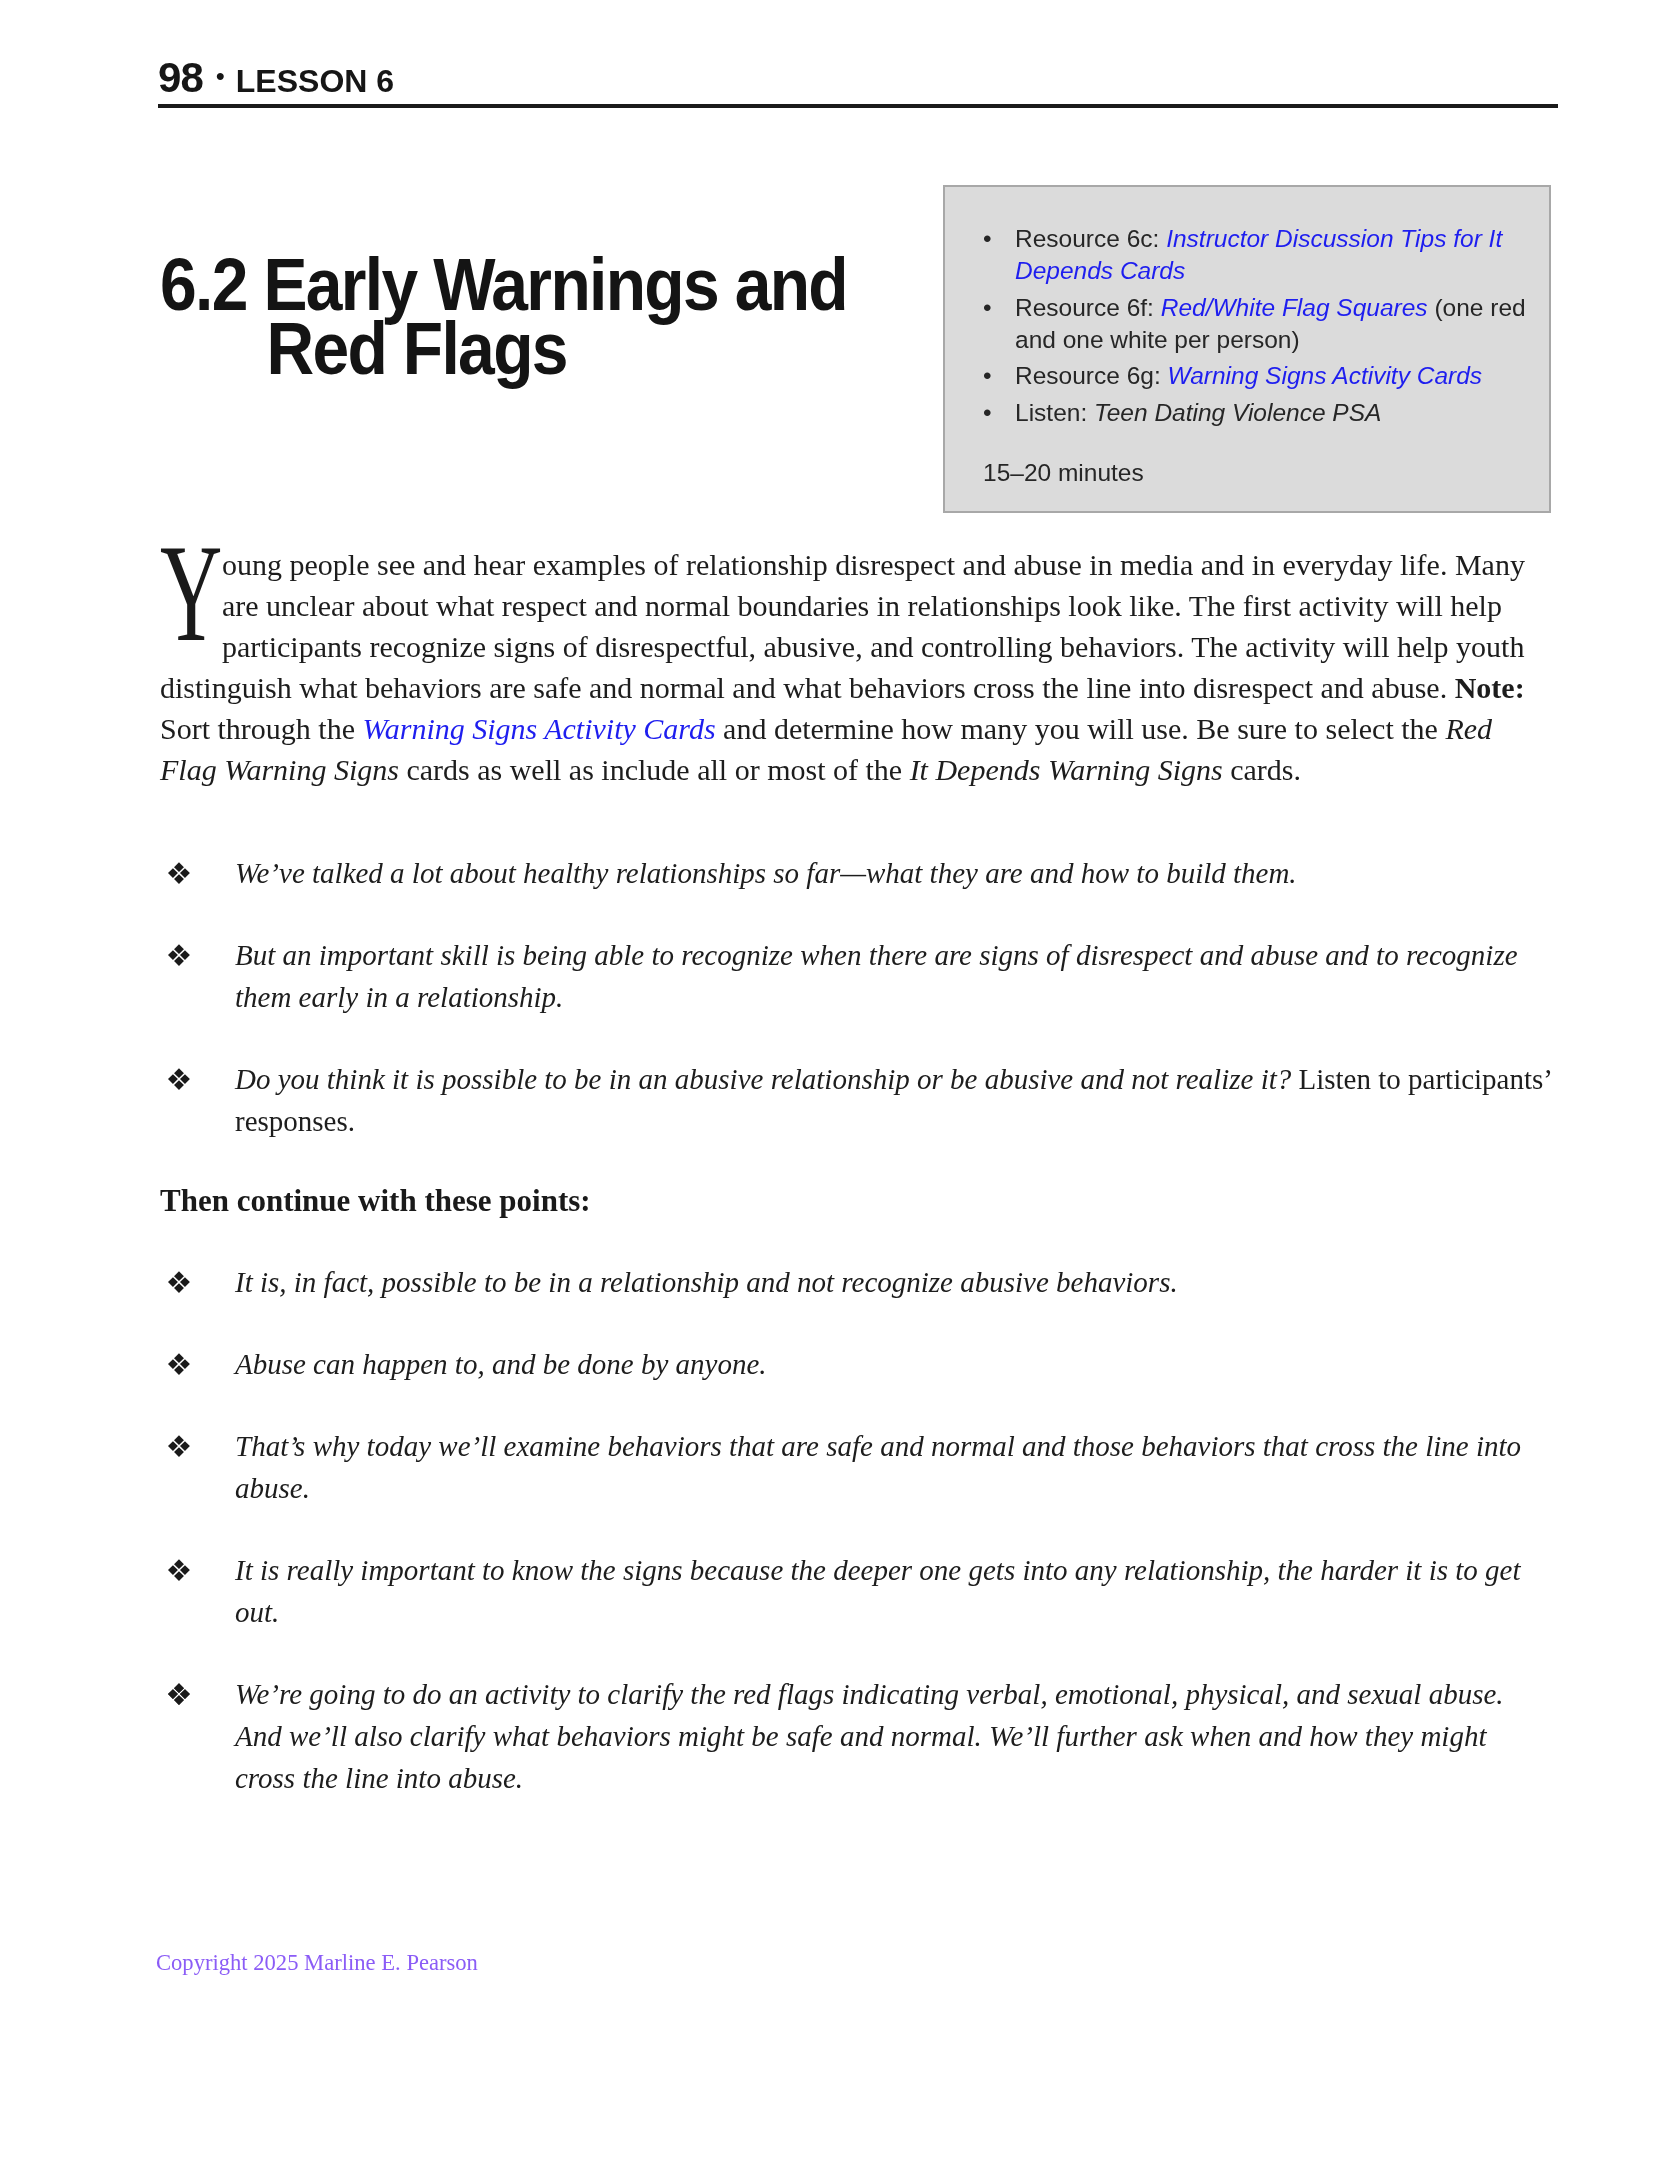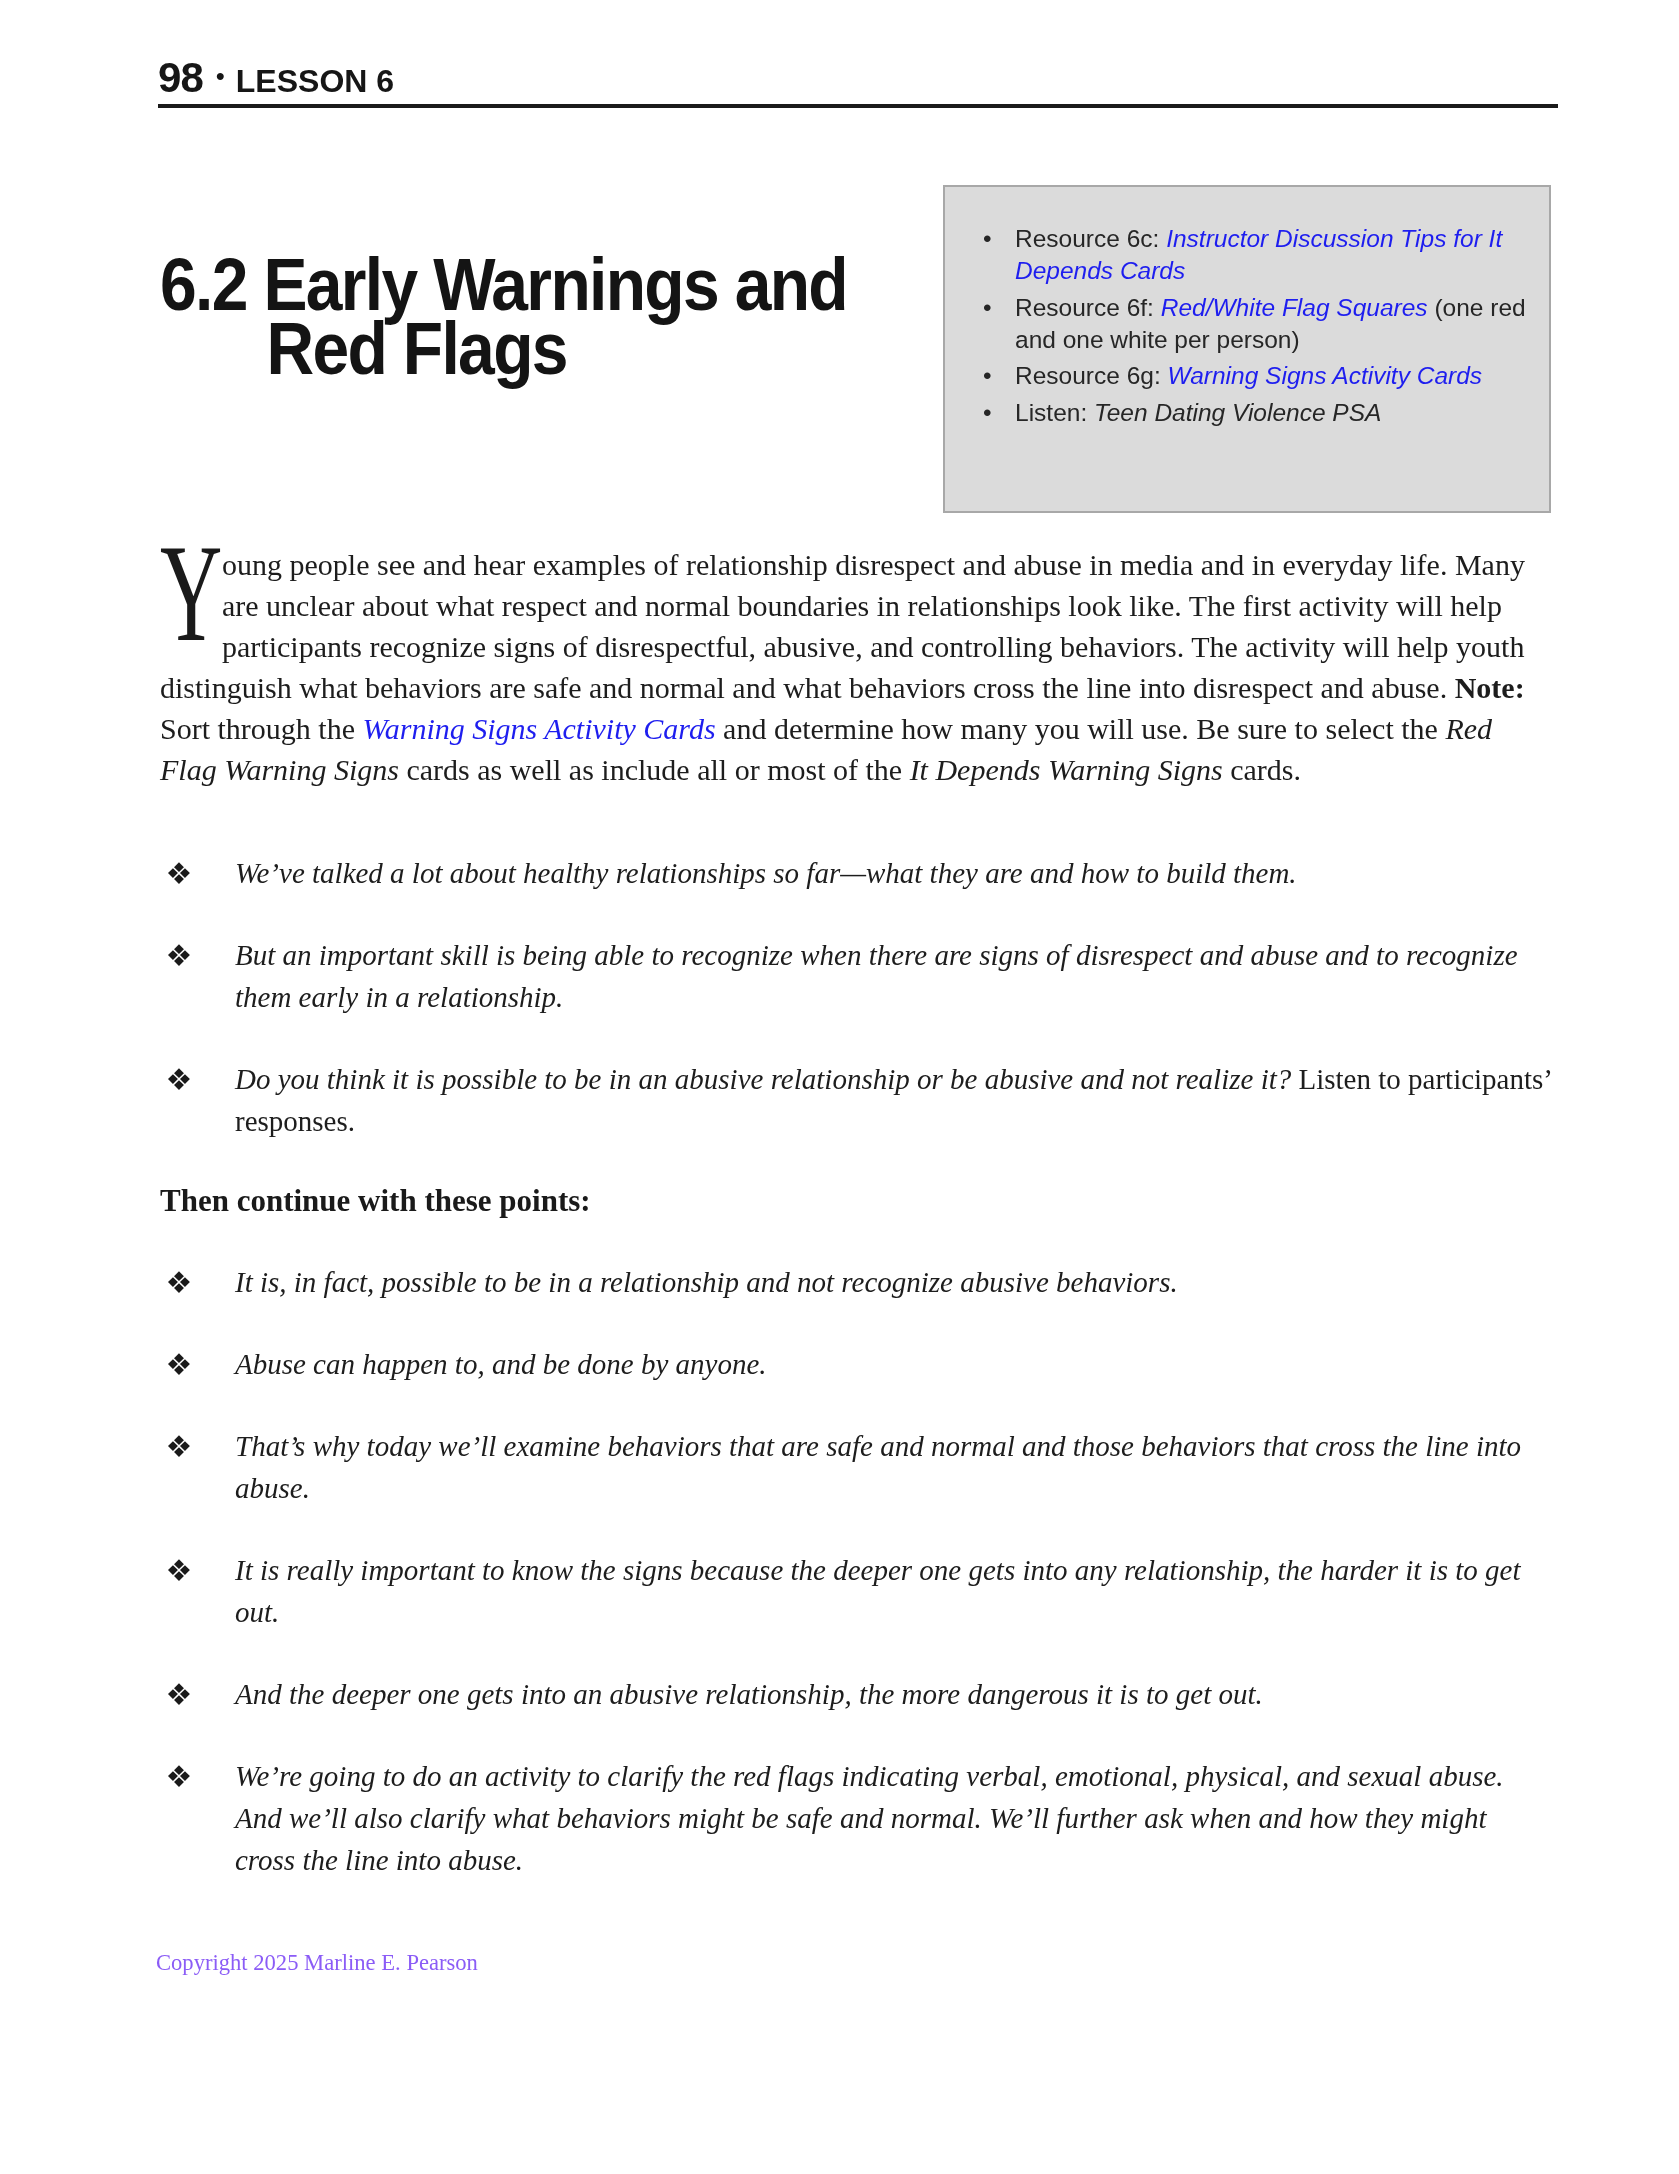--- a/index.html
+++ b/index.html
@@ -87,20 +87,21 @@
       <span class="rb-text"><span>Resource 6f: </span><span class="rb-link">Red/White Flag Squares</span><span class="rb-em"></span><span> (one red and one white per person)</span></span>
     </div>
     <div class="rb-item">
       <span class="rb-bullet">•</span>
       <span class="rb-text"><span>Resource 6g: </span><span class="rb-link">Warning Signs Activity Cards</span><span class="rb-em"></span><span></span></span>
     </div>
     <div class="rb-item">
       <span class="rb-bullet">•</span>
       <span class="rb-text"><span>Listen: </span><span class="rb-link"></span><span class="rb-em">Teen Dating Violence PSA</span><span></span></span>
     </div>
+    <div class="rb-duration">15–20 minutes</div>
   </div>
 
   <div class="flow">
 
     <p class="lead"><span class="dropcap">Y</span><span>oung people see and hear examples of relationship disrespect and abuse in media and in everyday life. Many are unclear about what respect and normal boundaries in relationships look like. The first activity will help participants recognize signs of disrespectful, abusive, and controlling behaviors. The activity will help youth distinguish what behaviors are safe and normal and what behaviors cross the line into disrespect and abuse. </span><span class="note">Note:</span><span> Sort through the </span><span class="link-it">Warning Signs Activity Cards</span><span> and determine how many you will use. Be sure to select the </span><span class="it">Red Flag Warning Signs</span><span> cards as well as include all or most of the </span><span class="it">It Depends Warning Signs</span><span> cards.</span></p>
 
 
     <ul class="points">
       <li class="point">
         <span class="pt-marker">❖</span><span class="pt-it">We’ve talked a lot about healthy relationships so far—what they are and how to build them.</span><span class="pt-roman"></span>
@@ -122,21 +123,21 @@
       <li class="point">
         <span class="pt-marker">❖</span><span class="pt-it">Abuse can happen to, and be done by anyone.</span>
       </li>
       <li class="point">
         <span class="pt-marker">❖</span><span class="pt-it">That’s why today we’ll examine behaviors that are safe and normal and those behaviors that cross the line into abuse.</span>
       </li>
       <li class="point">
         <span class="pt-marker">❖</span><span class="pt-it">It is really important to know the signs because the deeper one gets into any relationship, the harder it is to get out.</span>
       </li>
       <li class="point">
-        <span class="pt-marker">❖</span><span class="pt-it">And the deeper one gets into an abusive relationship, the more dangerous it is to get out.</span>
+        <span class="pt-marker">❖</span>
       </li>
       <li class="point">
         <span class="pt-marker">❖</span><span class="pt-it">We’re going to do an activity to clarify the red flags indicating verbal, emotional, physical, and sexual abuse. And we’ll also clarify what behaviors might be safe and normal. We’ll further ask when and how they might cross the line into abuse.</span>
       </li>
     </ul>
   </div>
 
   <div class="footer">Copyright 2025 Marline E. Pearson</div>
 
 </div>

